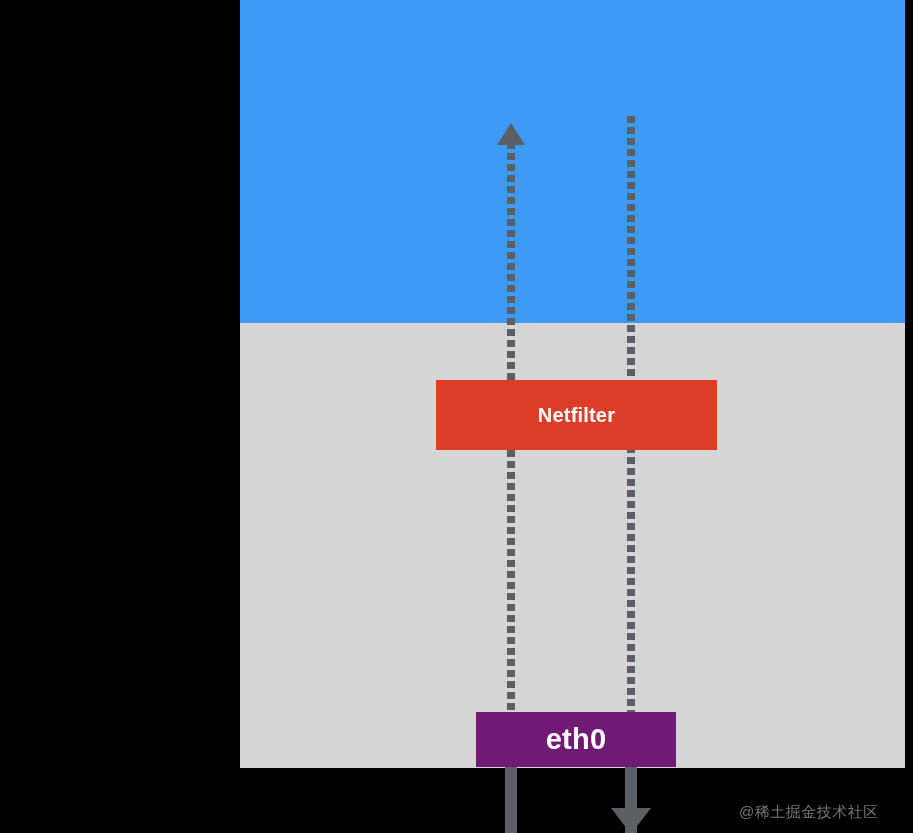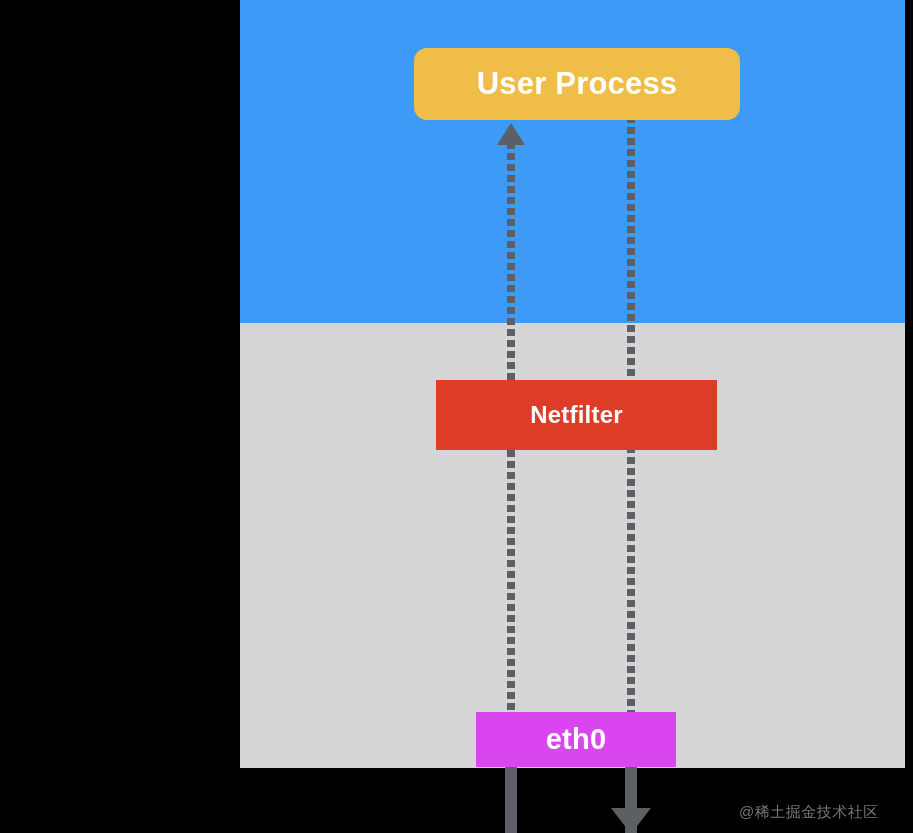--- a/index.html
+++ b/index.html
@@ -116,28 +116,28 @@
     border-radius: 13px;
     font-size: 31px;
   }
   .node-netfilter {
     left: 436px;
     top: 380px;
     width: 281px;
     height: 70px;
     background: #dd3d26;
     border-radius: 0px;
-    font-size: 24px;
+    font-size: 20px;
   }
   .node-eth0 {
     left: 476px;
     top: 712px;
     width: 200px;
     height: 55px;
-    background: #d946ef;
+    background: #701a75;
     border-radius: 0px;
     font-size: 29px;
   }
 
   
   .watermark {
     position: absolute;
     left: 739px;
     top: 803px;
     font-size: 15px;
@@ -157,21 +157,20 @@
 
   <div class="flow-dotted flow-left"></div>
   <div class="flow-dotted flow-right"></div>
 
   <div class="arrow-up"></div>
 
   <div class="flow-solid solid-left"></div>
   <div class="flow-solid solid-right"></div>
   <div class="arrow-down"></div>
 
-  <div class="node node-user-process">User Process</div>
 
   <div class="node node-netfilter">Netfilter</div>
 
   <div class="node node-eth0">eth0</div>
 
   <div class="watermark">@稀土掘金技术社区</div>
 
 </div>
 
 </body></html>

